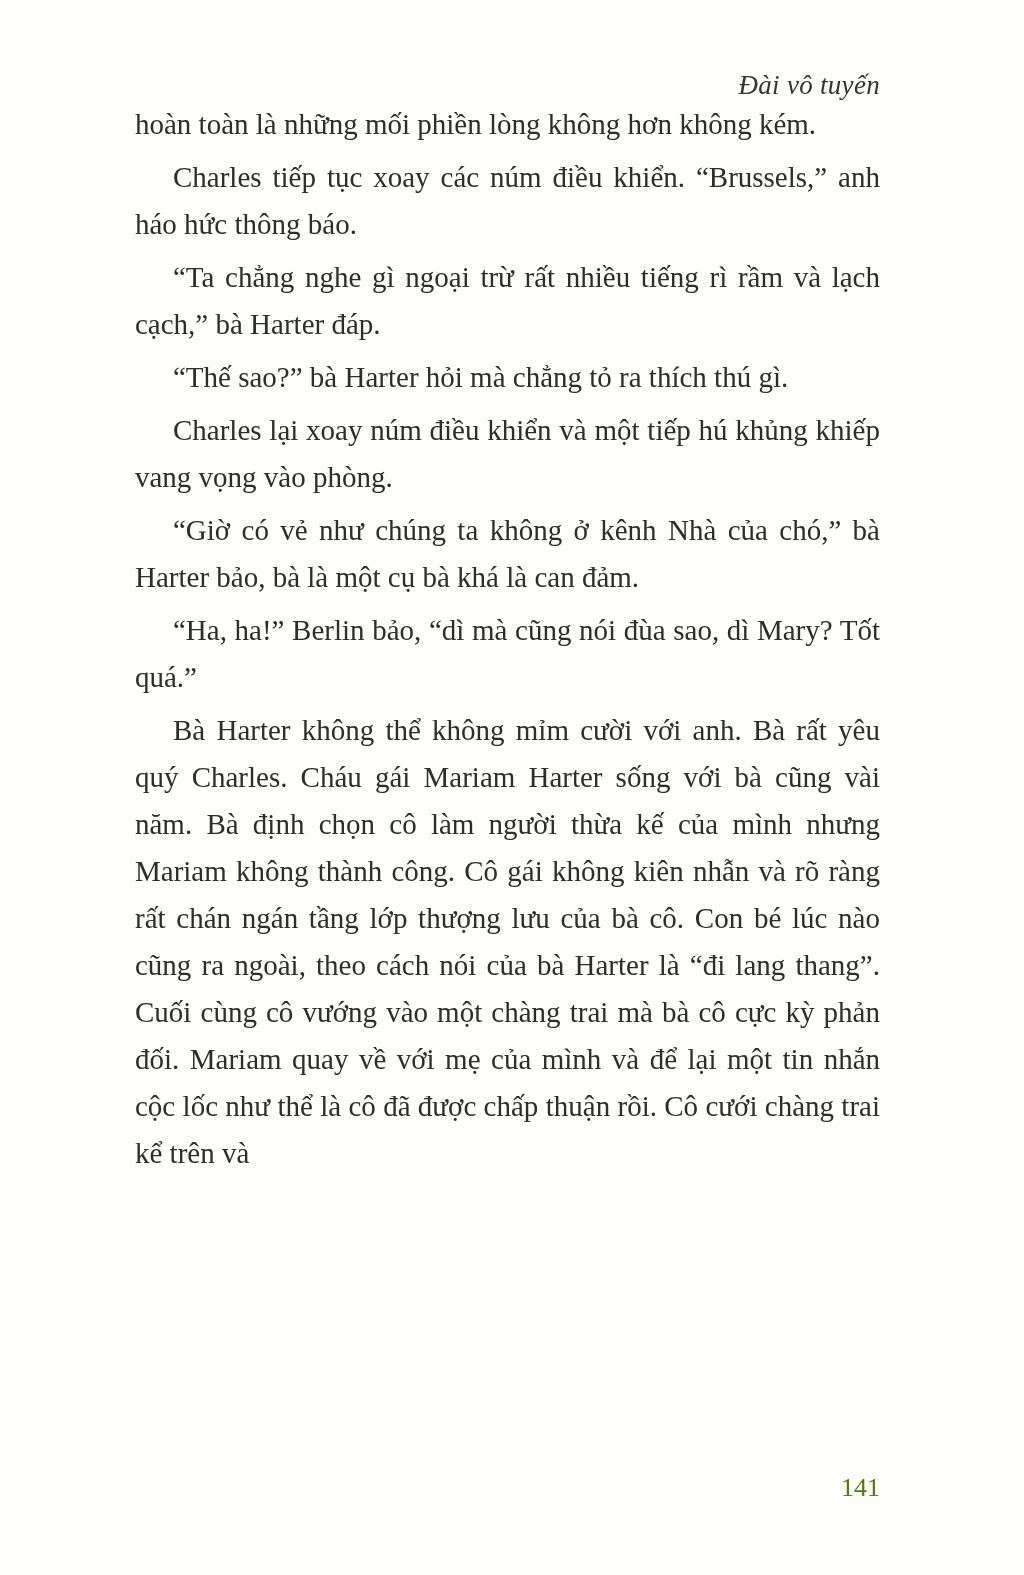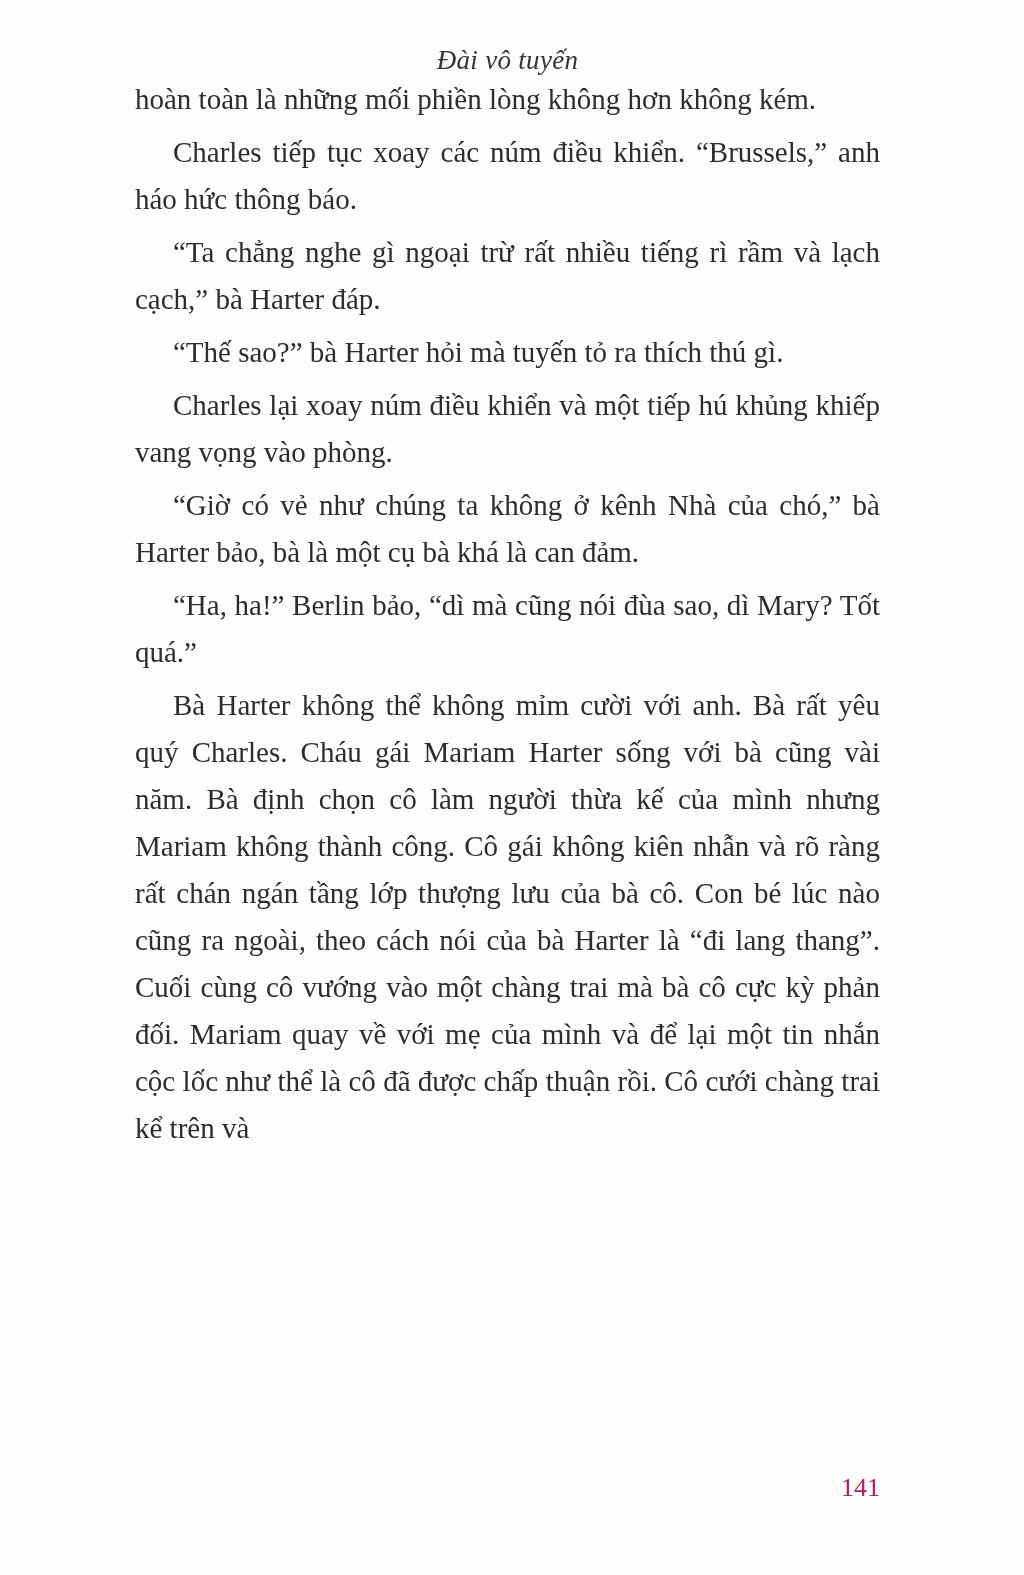--- a/index.html
+++ b/index.html
@@ -13,22 +13,22 @@
     height: 1575px;
     margin: 0 auto;
     background: #fdfdfc;
     box-sizing: border-box;
     padding: 0 144px 0 135px;
     font-family: "Liberation Serif", "DejaVu Serif", serif;
     color: #2d2d2d;
     overflow: hidden;
   }
   .running-header {
-    padding-top: 45px;
-    text-align: center;
+    padding-top: 70px;
+    text-align: right;
   }
   .running-title {
     font-style: italic;
     font-size: 27px;
     color: #343434;
     letter-spacing: 0.3px;
   }
   .body-text {
     font-size: 29px;
     line-height: 47px;
@@ -40,37 +40,37 @@
     text-indent: 38px;
   }
   .para.no-indent {
     text-indent: 0;
   }
   .page-footer {
     position: absolute;
     right: 144px;
     bottom: 72px;
     font-size: 26px;
-    color: #be185d;
+    color: #4d7c0f;
   }
 </style>
 </head>
 <body>
 
 <div class="page">
 
   <div class="running-header">
     <span class="running-title">Đài vô tuyến</span>
   </div>
 
   <div class="body-text">
     <p class="para no-indent">hoàn toàn là những mối phiền lòng không hơn không kém.</p>
     <p class="para">Charles tiếp tục xoay các núm điều khiển. “Brussels,” anh háo hức thông báo.</p>
     <p class="para">“Ta chẳng nghe gì ngoại trừ rất nhiều tiếng rì rầm và lạch cạch,” bà Harter đáp.</p>
-    <p class="para">“Thế sao?” bà Harter hỏi mà tuyến tỏ ra thích thú gì.</p>
+    <p class="para">“Thế sao?” bà Harter hỏi mà chẳng tỏ ra thích thú gì.</p>
     <p class="para">Charles lại xoay núm điều khiển và một tiếp hú khủng khiếp vang vọng vào phòng.</p>
     <p class="para">“Giờ có vẻ như chúng ta không ở kênh Nhà của chó,” bà Harter bảo, bà là một cụ bà khá là can đảm.</p>
     <p class="para">“Ha, ha!” Berlin bảo, “dì mà cũng nói đùa sao, dì Mary? Tốt quá.”</p>
     <p class="para">Bà Harter không thể không mỉm cười với anh. Bà rất yêu quý Charles. Cháu gái Mariam Harter sống với bà cũng vài năm. Bà định chọn cô làm người thừa kế của mình nhưng Mariam không thành công. Cô gái không kiên nhẫn và rõ ràng rất chán ngán tầng lớp thượng lưu của bà cô. Con bé lúc nào cũng ra ngoài, theo cách nói của bà Harter là “đi lang thang”. Cuối cùng cô vướng vào một chàng trai mà bà cô cực kỳ phản đối. Mariam quay về với mẹ của mình và để lại một tin nhắn cộc lốc như thể là cô đã được chấp thuận rồi. Cô cưới chàng trai kể trên và</p>
   </div>
 
   <div class="page-footer">
     <span>141</span>
   </div>
 

